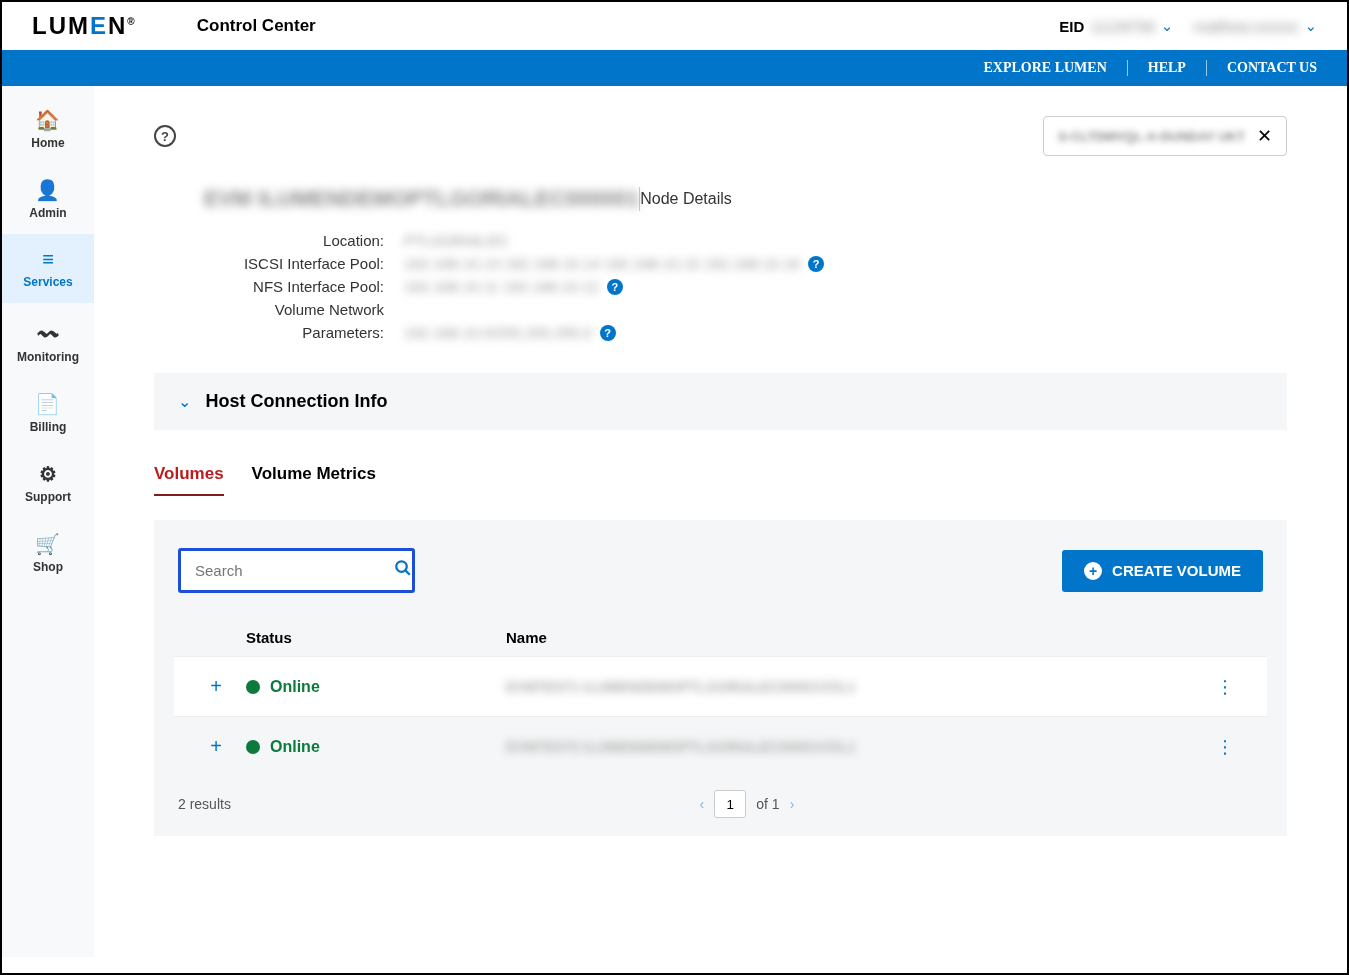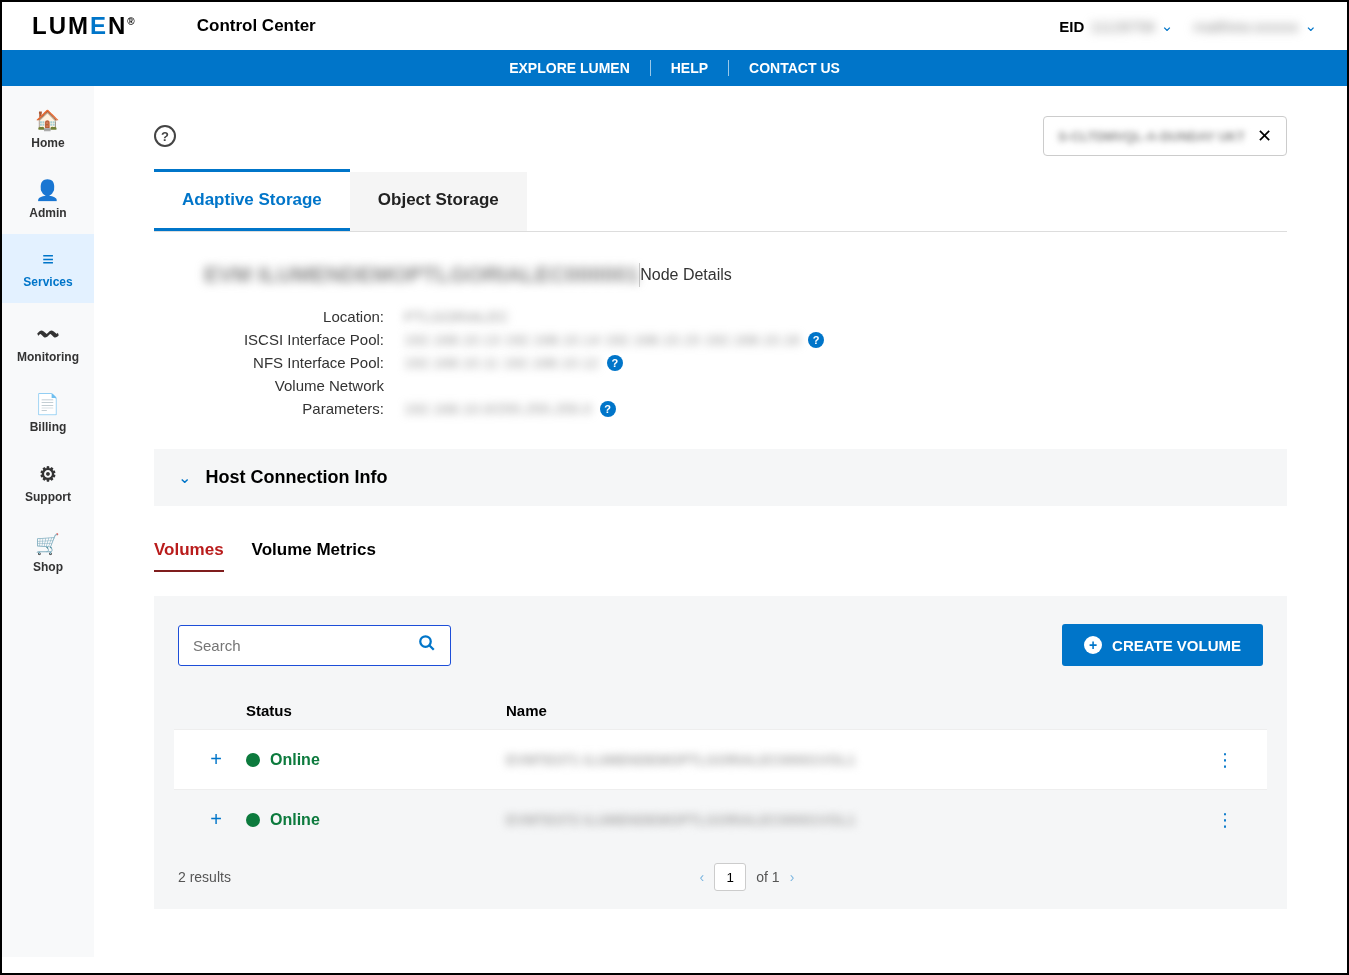--- a/index.html
+++ b/index.html
@@ -9,21 +9,21 @@
     .logo { font-weight: 900; font-size: 24px; letter-spacing: 2px; }
     .logo .e { color: #0075c9; }
     .logo .reg { font-size: 10px; vertical-align: super; }
     .subtitle { margin-left: 60px; font-size: 17px; font-weight: 600; }
     .top-right { margin-left: auto; display: flex; align-items: center; gap: 20px; font-size: 15px; }
     .eid-wrap { display: flex; align-items: flex-end; gap: 6px; }
     .eid-label { font-weight: 700; }
     .blur { filter: blur(5px); color: #888; user-select: none; }
     .chev { color: #0075c9; }
     
-    .bluebar { background: #0075c9; color: #fff; display: flex; justify-content: center; align-items: center; padding: 10px 30px; font-weight: 700; font-size: 14px; gap: 20px; }
+    .bluebar { background: #0075c9; color: #fff; display: flex; justify-content: flex-end; align-items: center; padding: 10px 30px; font-weight: 700; font-size: 14px; gap: 20px; font-family: Liberation Serif, serif; }
     .bluebar .sep { width: 1px; height: 16px; background: rgba(255,255,255,0.6); }
     
     .body-wrap { display: flex; height: calc(975px - 60px - 40px - 4px); }
     
     .sidebar { width: 92px; background: #f8f9fa; display: flex; flex-direction: column; padding-top: 8px; }
     .side-item { display: flex; flex-direction: column; align-items: center; justify-content: center; padding: 14px 4px; font-size: 12px; font-weight: 600; color: #333; cursor: pointer; }
     .side-item.active { background: #e3f1ff; color: #0075c9; }
     .side-icon { font-size: 20px; margin-bottom: 4px; }
     
     .main { flex: 1; padding: 30px 60px 30px 60px; overflow-y: auto; }
@@ -55,21 +55,21 @@
     .expand-panel { background: #f5f6f7; padding: 18px 24px; display: flex; align-items: center; gap: 14px; margin: 12px 0 24px; cursor: pointer; }
     .expand-chev { color: #0075c9; transform: rotate(0deg); }
     .expand-title { font-size: 18px; font-weight: 700; }
     
     .inner-tabs { display: flex; gap: 28px; padding: 0 0 0 0; }
     .inner-tab { padding: 10px 0; font-size: 17px; font-weight: 700; cursor: pointer; }
     .inner-tab.active { color: #b91c1c; border-bottom: 2px solid #7f1d1d; }
     
     .vol-panel { background: #f5f6f7; margin-top: 24px; padding: 16px 20px 0; }
     .vol-toolbar { display: flex; align-items: center; justify-content: space-between; padding: 12px 4px; }
-    .search-wrap { background: #fff; border: 1px solid #1d4ed8; border-radius: 3px; display: flex; align-items: center; padding: 8px 14px; width: 273px; }
+    .search-wrap { background: #fff; border: 3px solid #1d4ed8; border-radius: 3px; display: flex; align-items: center; padding: 8px 14px; width: 237px; }
     .search-wrap input { border: none; outline: none; font-size: 15px; flex: 1; }
     .search-icon { color: #0075c9; font-size: 18px; font-weight: bold; }
     .create-btn { background: #0075c9; color: #fff; border: none; padding: 12px 22px; font-size: 15px; font-weight: 700; border-radius: 3px; display: flex; align-items: center; gap: 10px; cursor: pointer; }
     .plus-circle { width: 18px; height: 18px; background: #fff; color: #0075c9; border-radius: 50%; display: flex; align-items: center; justify-content: center; font-size: 14px; font-weight: 900; }
     
     .vol-table { margin-top: 14px; }
     .vol-head { display: grid; grid-template-columns: 60px 260px 1fr 60px; padding: 10px 12px; font-weight: 700; font-size: 15px; }
     .vol-row { display: grid; grid-template-columns: 60px 260px 1fr 60px; align-items: center; padding: 18px 12px; background: #fff; border-top: 1px solid #eee; }
     .vol-row.alt { background: #f5f6f7; }
     .expand-plus { color: #0075c9; font-size: 20px; font-weight: 400; cursor: pointer; text-align: center; }
@@ -149,24 +149,20 @@
     <div class="page-head">
       <div class="page-title-wrap">
         <div class="help-circle">?</div>
       </div>
       <div class="context-box">
         <span class="bx">S-CLTDMVQL-A-DUNDAY UKT</span>
         <span class="close-icon">✕</span>
       </div>
     </div>
 
-    <div class="tabs">
-      <div class="tab active">Adaptive Storage</div>
-      <div class="tab">Object Storage</div>
-    </div>
 
     <div class="node-block">
       <div class="node-head">
         <span class="node-name">EVM ILUMENDEMOPTLGORIALEC000001</span>
         <div class="divider-v"></div>
         <span class="node-details-link">Node Details</span>
       </div>
       <div class="kv-grid">
         <div class="k">Location:</div>
         <div class="v">

